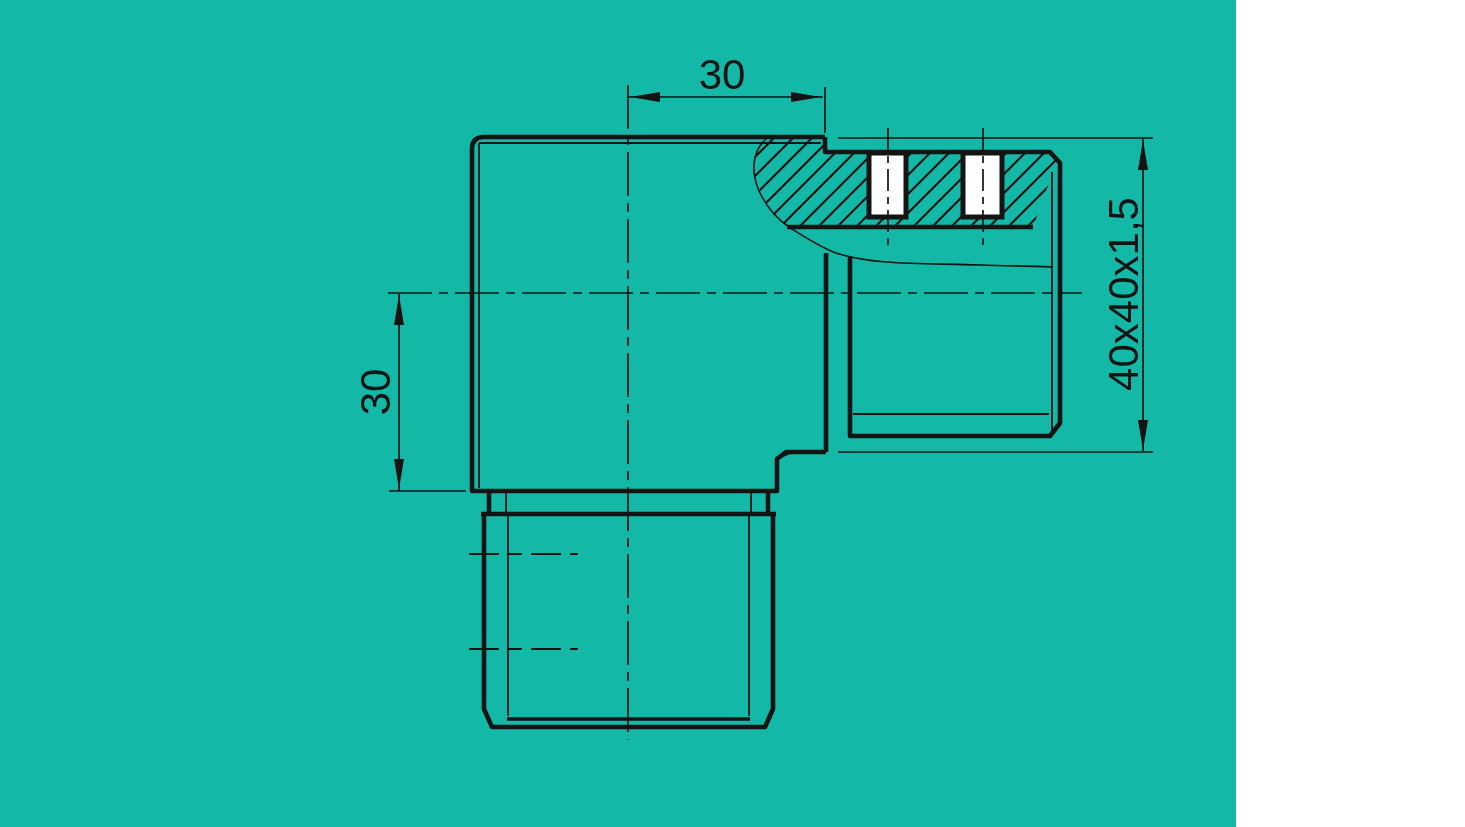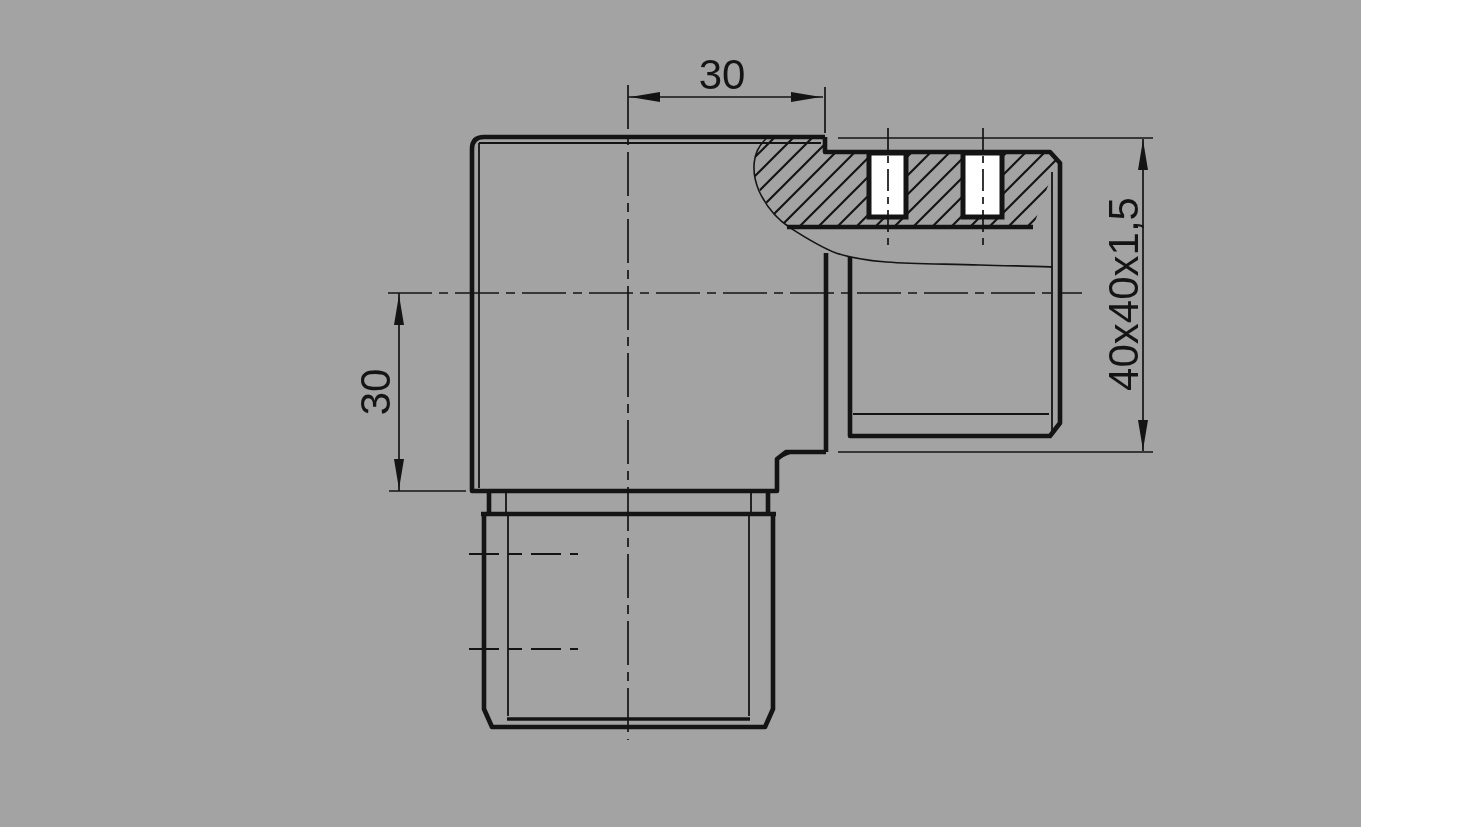--- a/index.html
+++ b/index.html
@@ -3,23 +3,23 @@
 <meta charset="utf-8">
 <style>
   html, body {
     margin: 0;
     padding: 0;
     background: #ffffff;
     font-family: "Liberation Sans", sans-serif;
   }
   .canvas {
     position: relative;
-    width: 1361px;
+    width: 1236px;
     height: 827px;
-    background: #a3a3a3;
+    background: #14b8a6;
     overflow: hidden;
   }
   svg { display: block; }
   .dim-text {
     font-family: "Liberation Sans", sans-serif;
     font-size: 42px;
     fill: #141414;
     letter-spacing: 0px;
   }
 </style>

